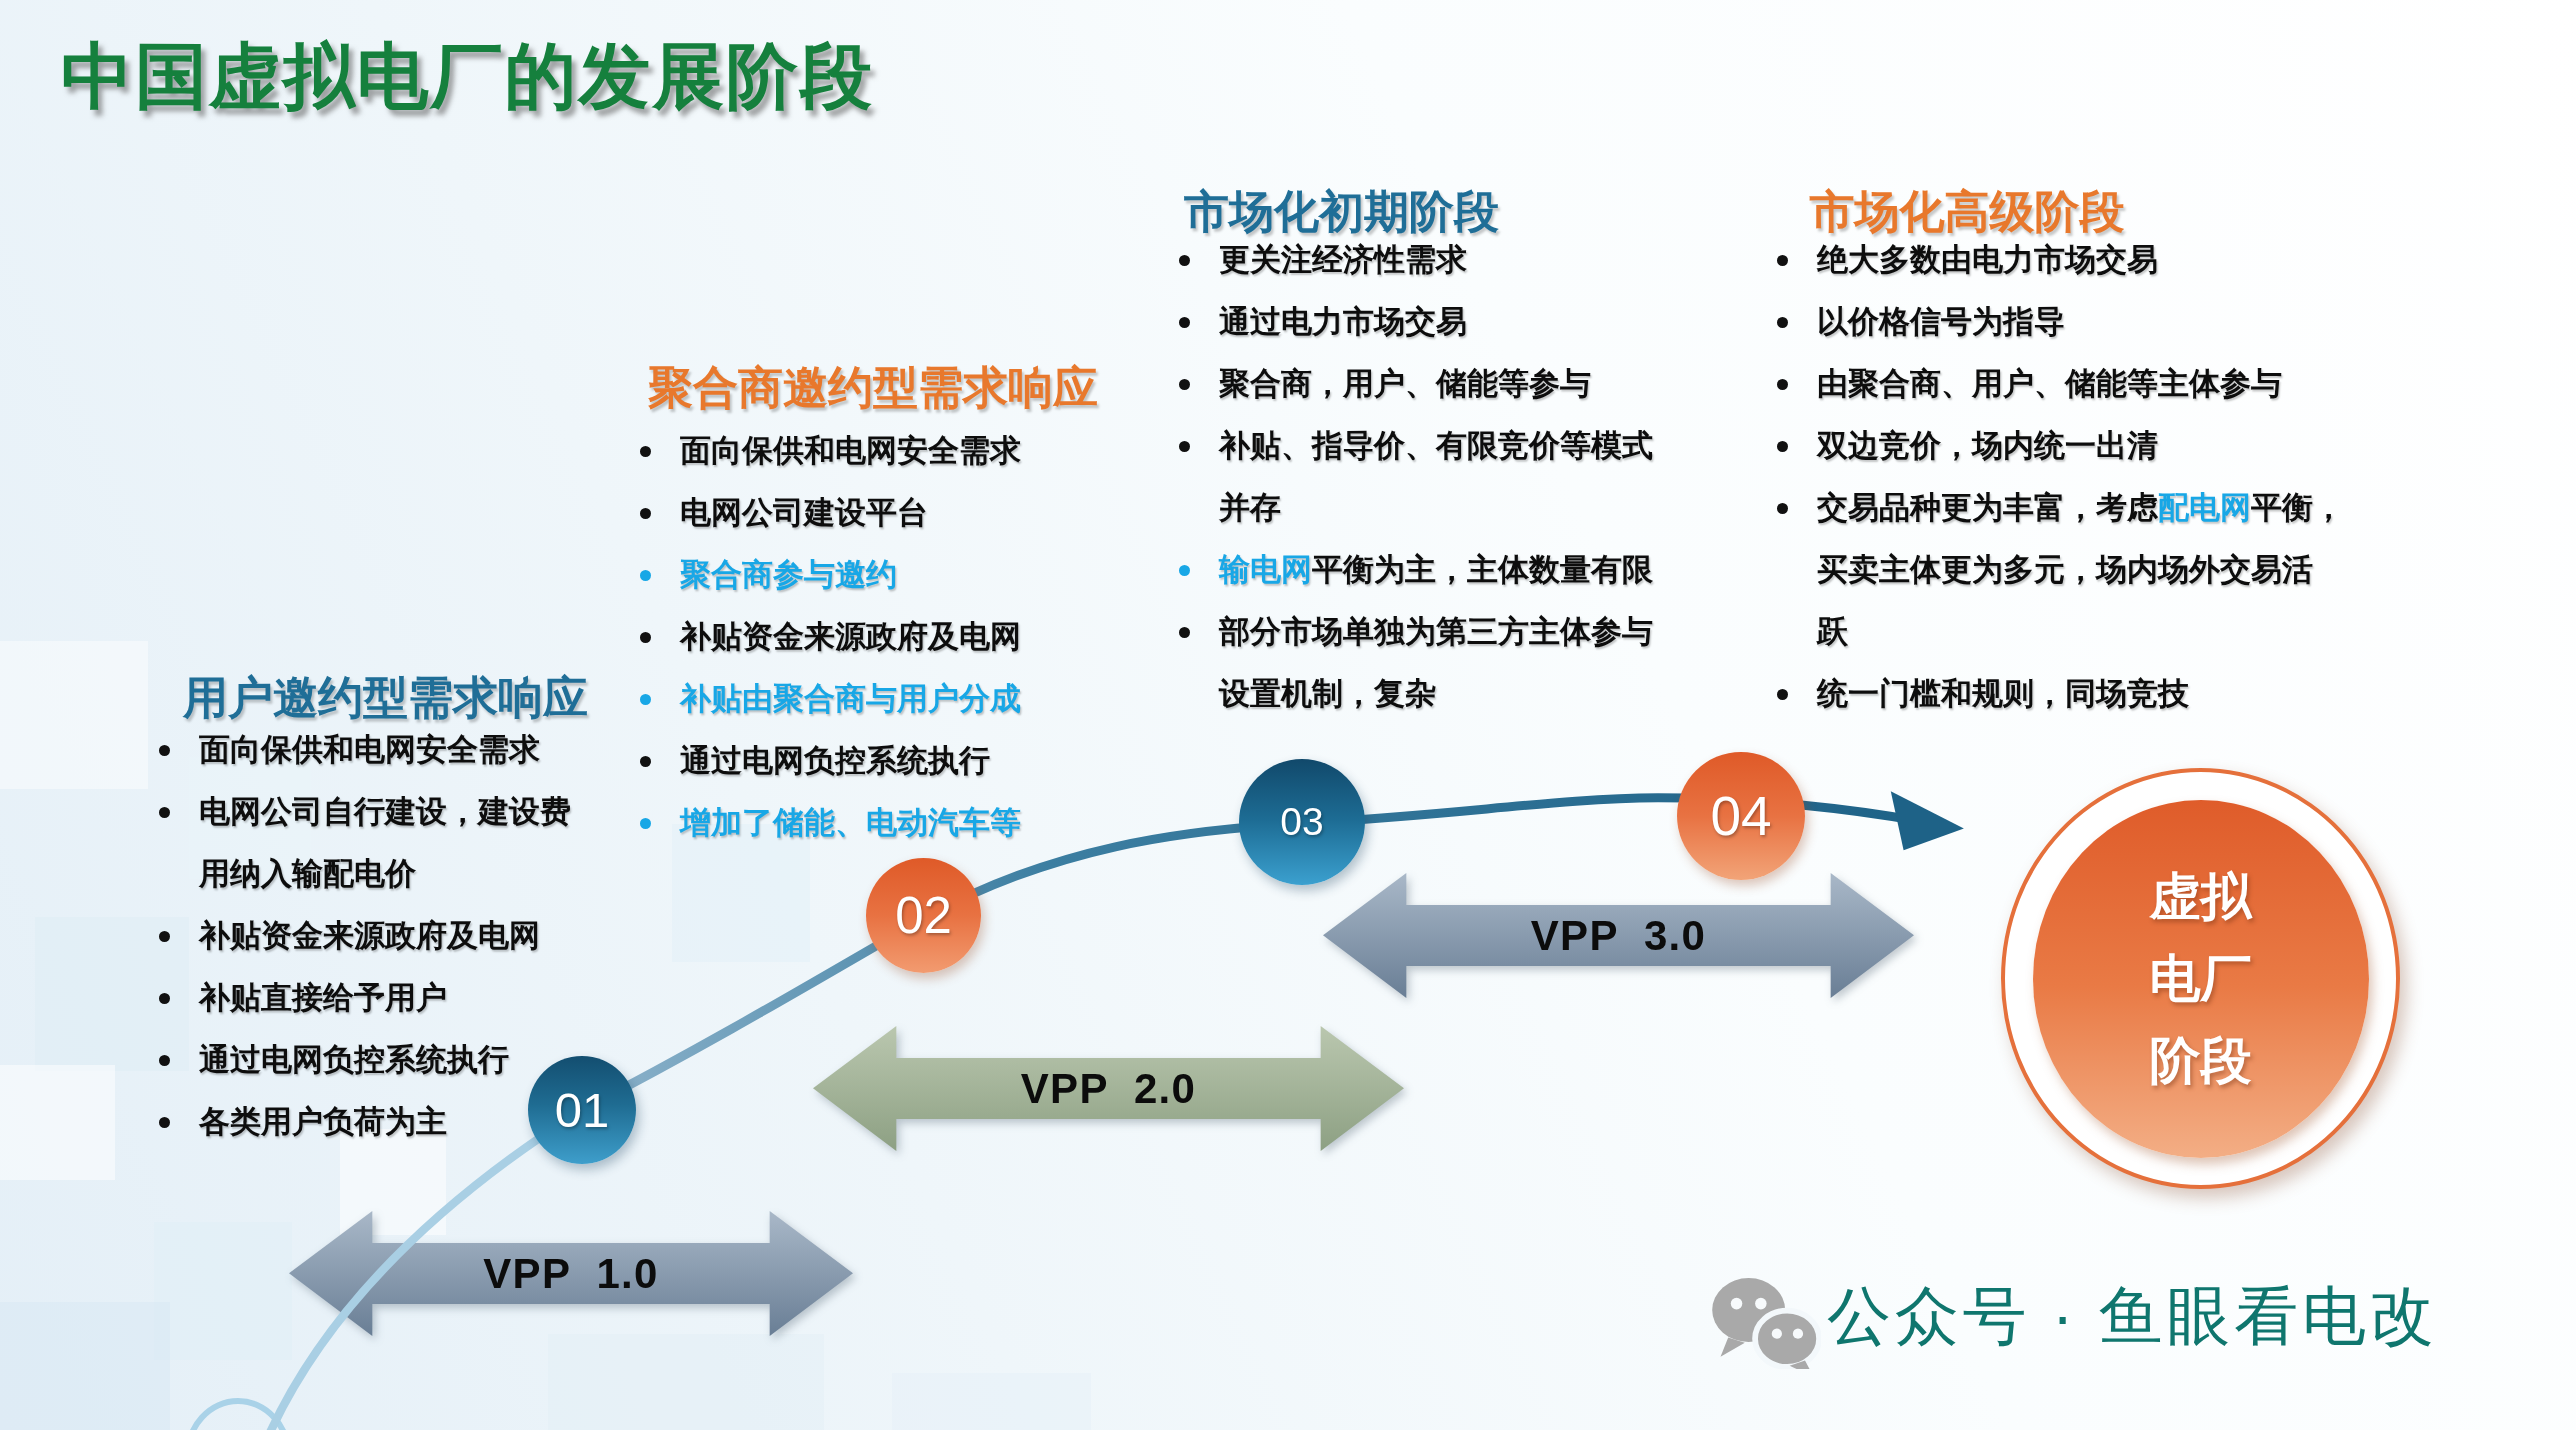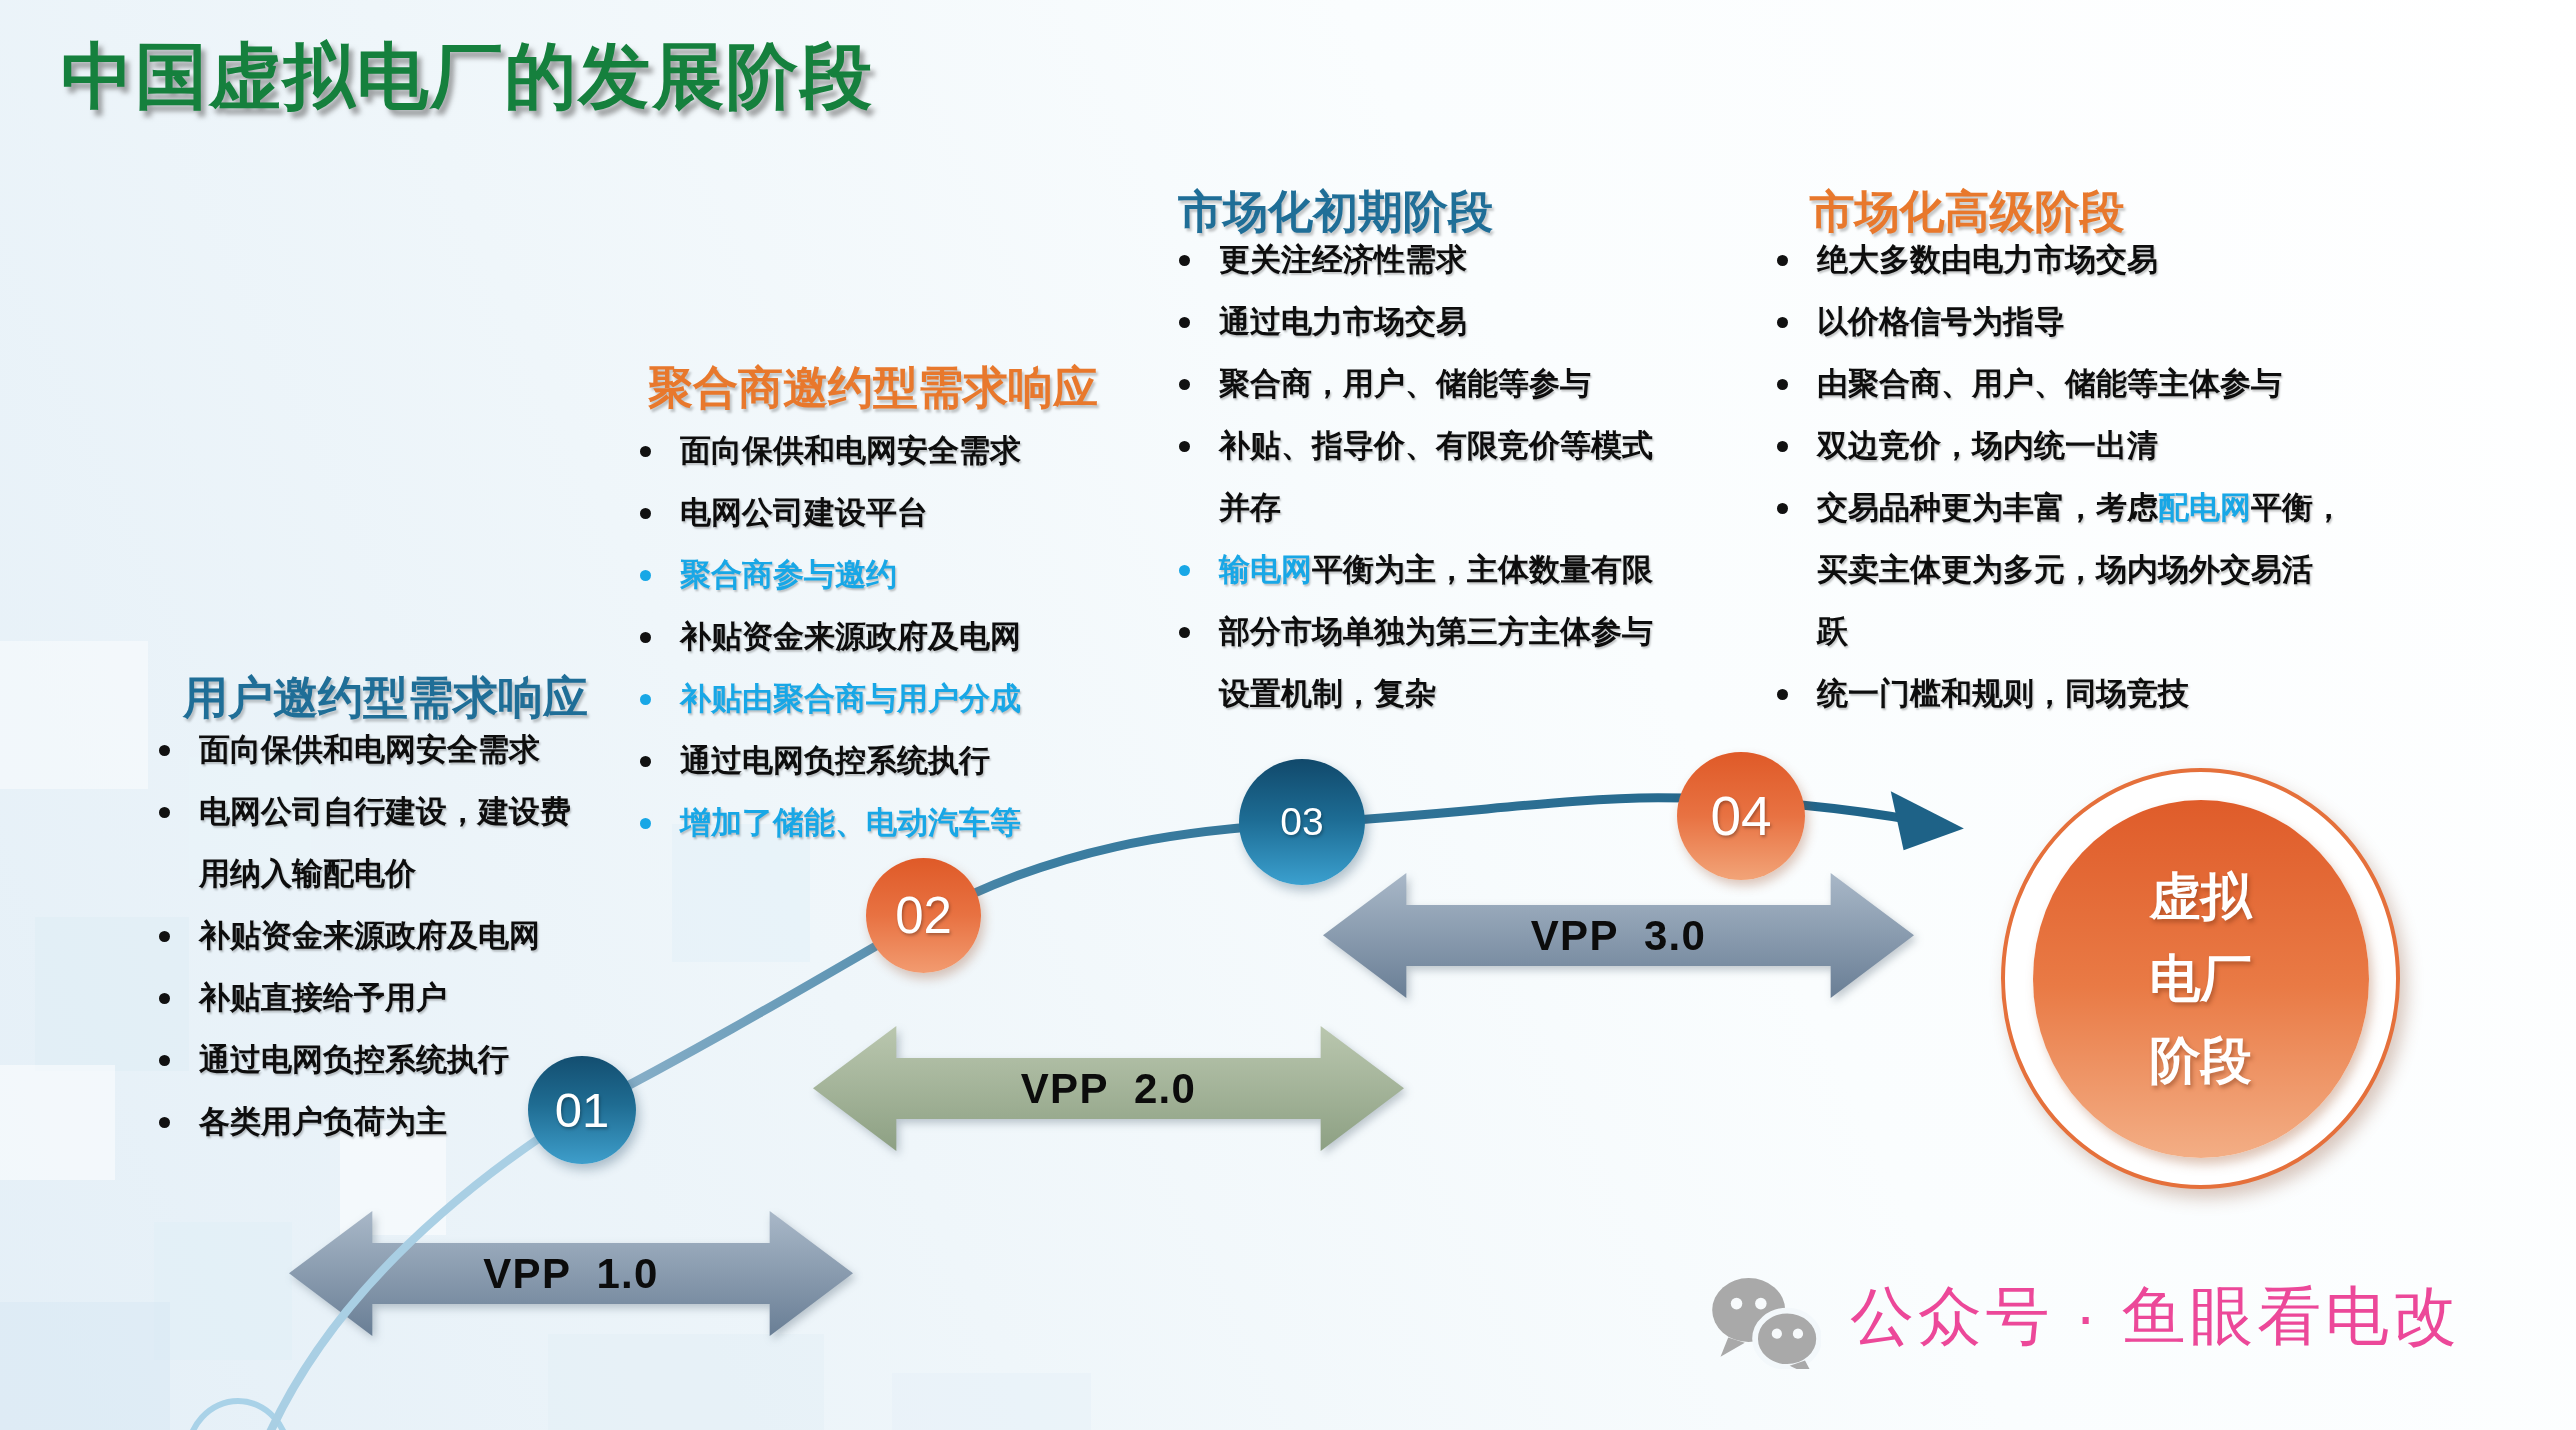--- a/index.html
+++ b/index.html
@@ -44,21 +44,21 @@
   ul.bullets .dot-cyan::after{background:#18a7e6;}
   .seg-cyan{color:#18a7e6;}
   .seg-black{color:#0d0d0d;}
   #col1{left:151px;top:668px;width:436px;}
   #col1 .col-heading{left:32px;top:0;}
   #col1 ul.bullets{left:0;top:51px;width:427px;}
   #col2{left:632px;top:358px;width:462px;}
   #col2 .col-heading{left:16px;top:0;}
   #col2 ul.bullets{left:0;top:62px;width:449px;}
   #col3{left:1171px;top:182px;width:507px;}
-  #col3 .col-heading{left:7px;top:0;}
+  #col3 .col-heading{left:13px;top:0;}
   #col3 ul.bullets{left:0;top:47px;width:497px;}
   #col4{left:1769px;top:182px;width:603px;}
   #col4 .col-heading{left:20.5px;top:0;margin-left:20px;}
   #col4 ul.bullets{left:0;top:47px;width:600px;}
 
   svg.curve-layer{position:absolute;left:0;top:0;z-index:3;pointer-events:none;}
 
   .vpp-arrow{position:absolute;z-index:2;}
   .vpp-arrow svg{display:block;filter:drop-shadow(3.2px 4.5px 4.5px rgba(40,60,80,.28));}
   .vpp-label{position:absolute;left:0;top:0;width:100%;height:100%;display:flex;
@@ -88,21 +88,21 @@
     box-shadow:6.4px 9px 16.7px rgba(140,80,50,.32);}
   .final-inner{position:absolute;left:50%;top:50%;transform:translate(-50%,-50%);
     width:336px;height:358px;border-radius:50%;
     background:linear-gradient(180deg,#df5c2a 0%,#e97a45 52%,#f3ae85 100%);
     box-shadow:3.8px 6.4px 10.3px rgba(160,90,50,.35);
     display:flex;flex-direction:column;align-items:center;justify-content:center;}
   .final-inner span{display:block;color:#fff;font-size:51px;font-weight:700;line-height:82px;
     text-shadow:1.9px 2.6px 4.5px rgba(120,50,20,.45);}
 
   .watermark{position:absolute;left:1709px;top:1276px;z-index:6;display:flex;align-items:flex-start;}
-  .wm-text{margin-left:29px;font-size:64px;color:#ec4899;letter-spacing:3.8px;line-height:80px;
+  .wm-text{margin-left:6px;font-size:64px;color:#0f766e;letter-spacing:3.8px;line-height:80px;
     white-space:nowrap;}
 </style>
 </head>
 <body>
 
 <div class="canvas">
 
   <div class="deco sq1"></div>
   <div class="deco sq2"></div>
   <div class="deco sq3"></div>

